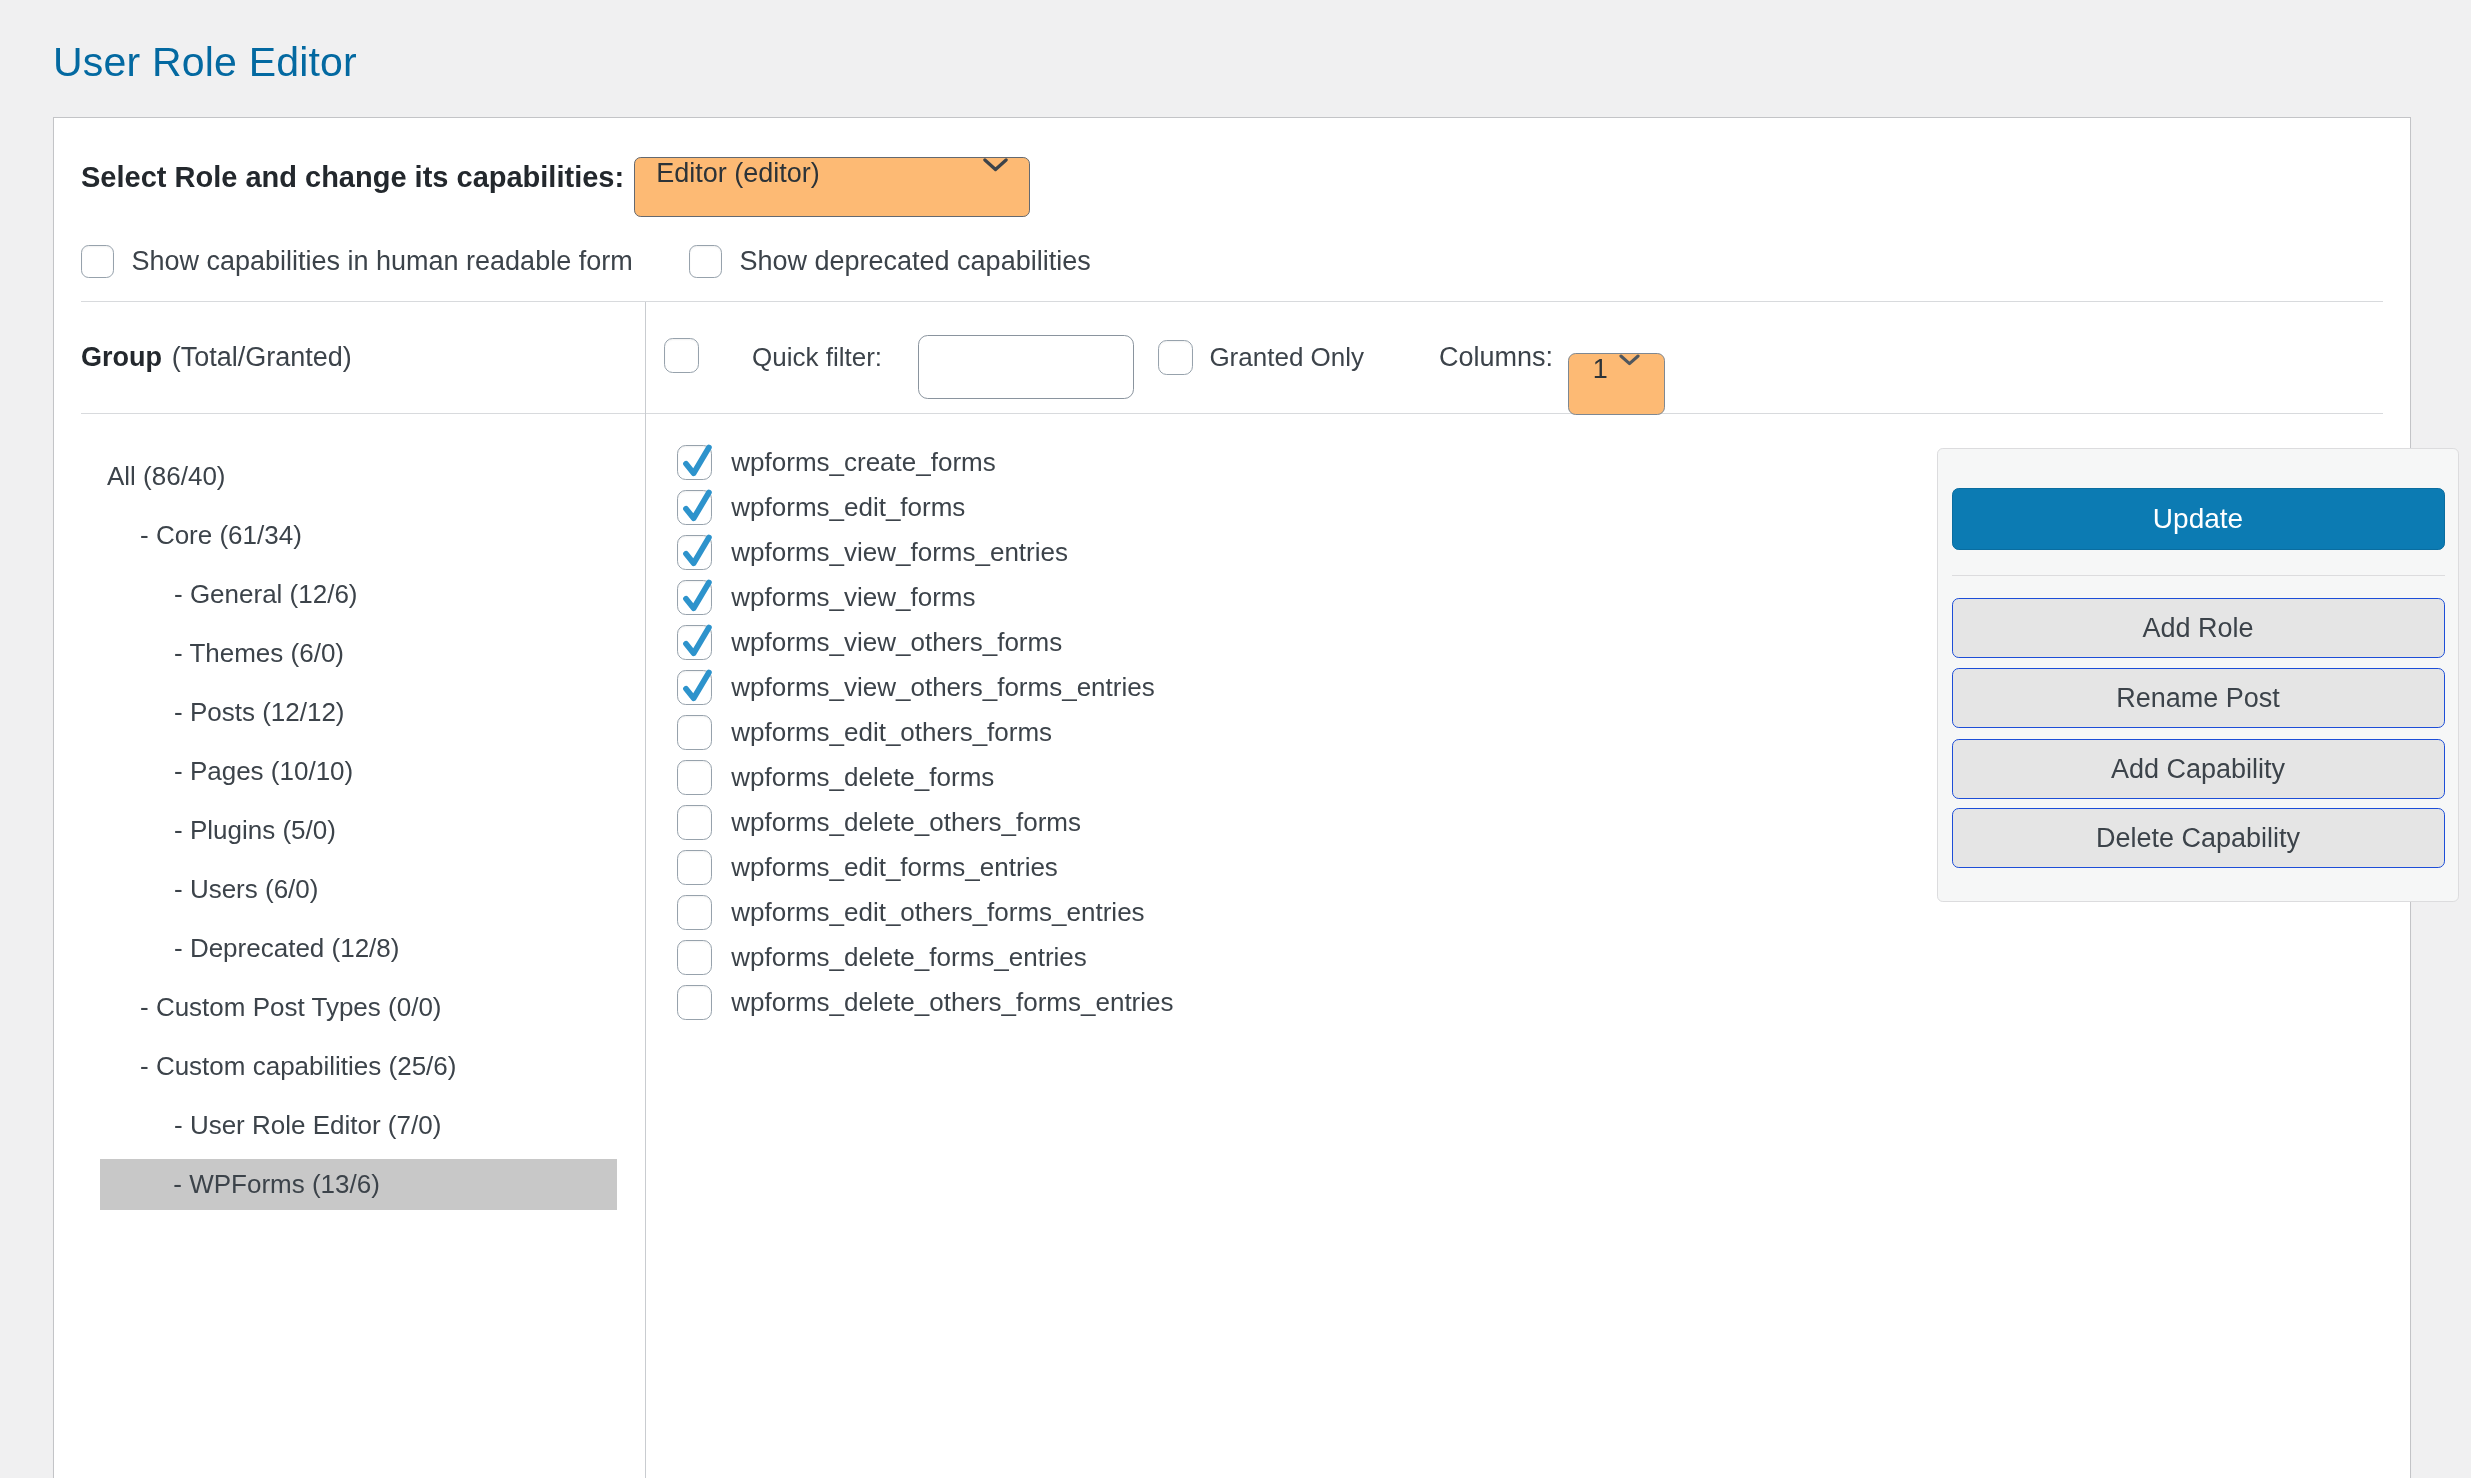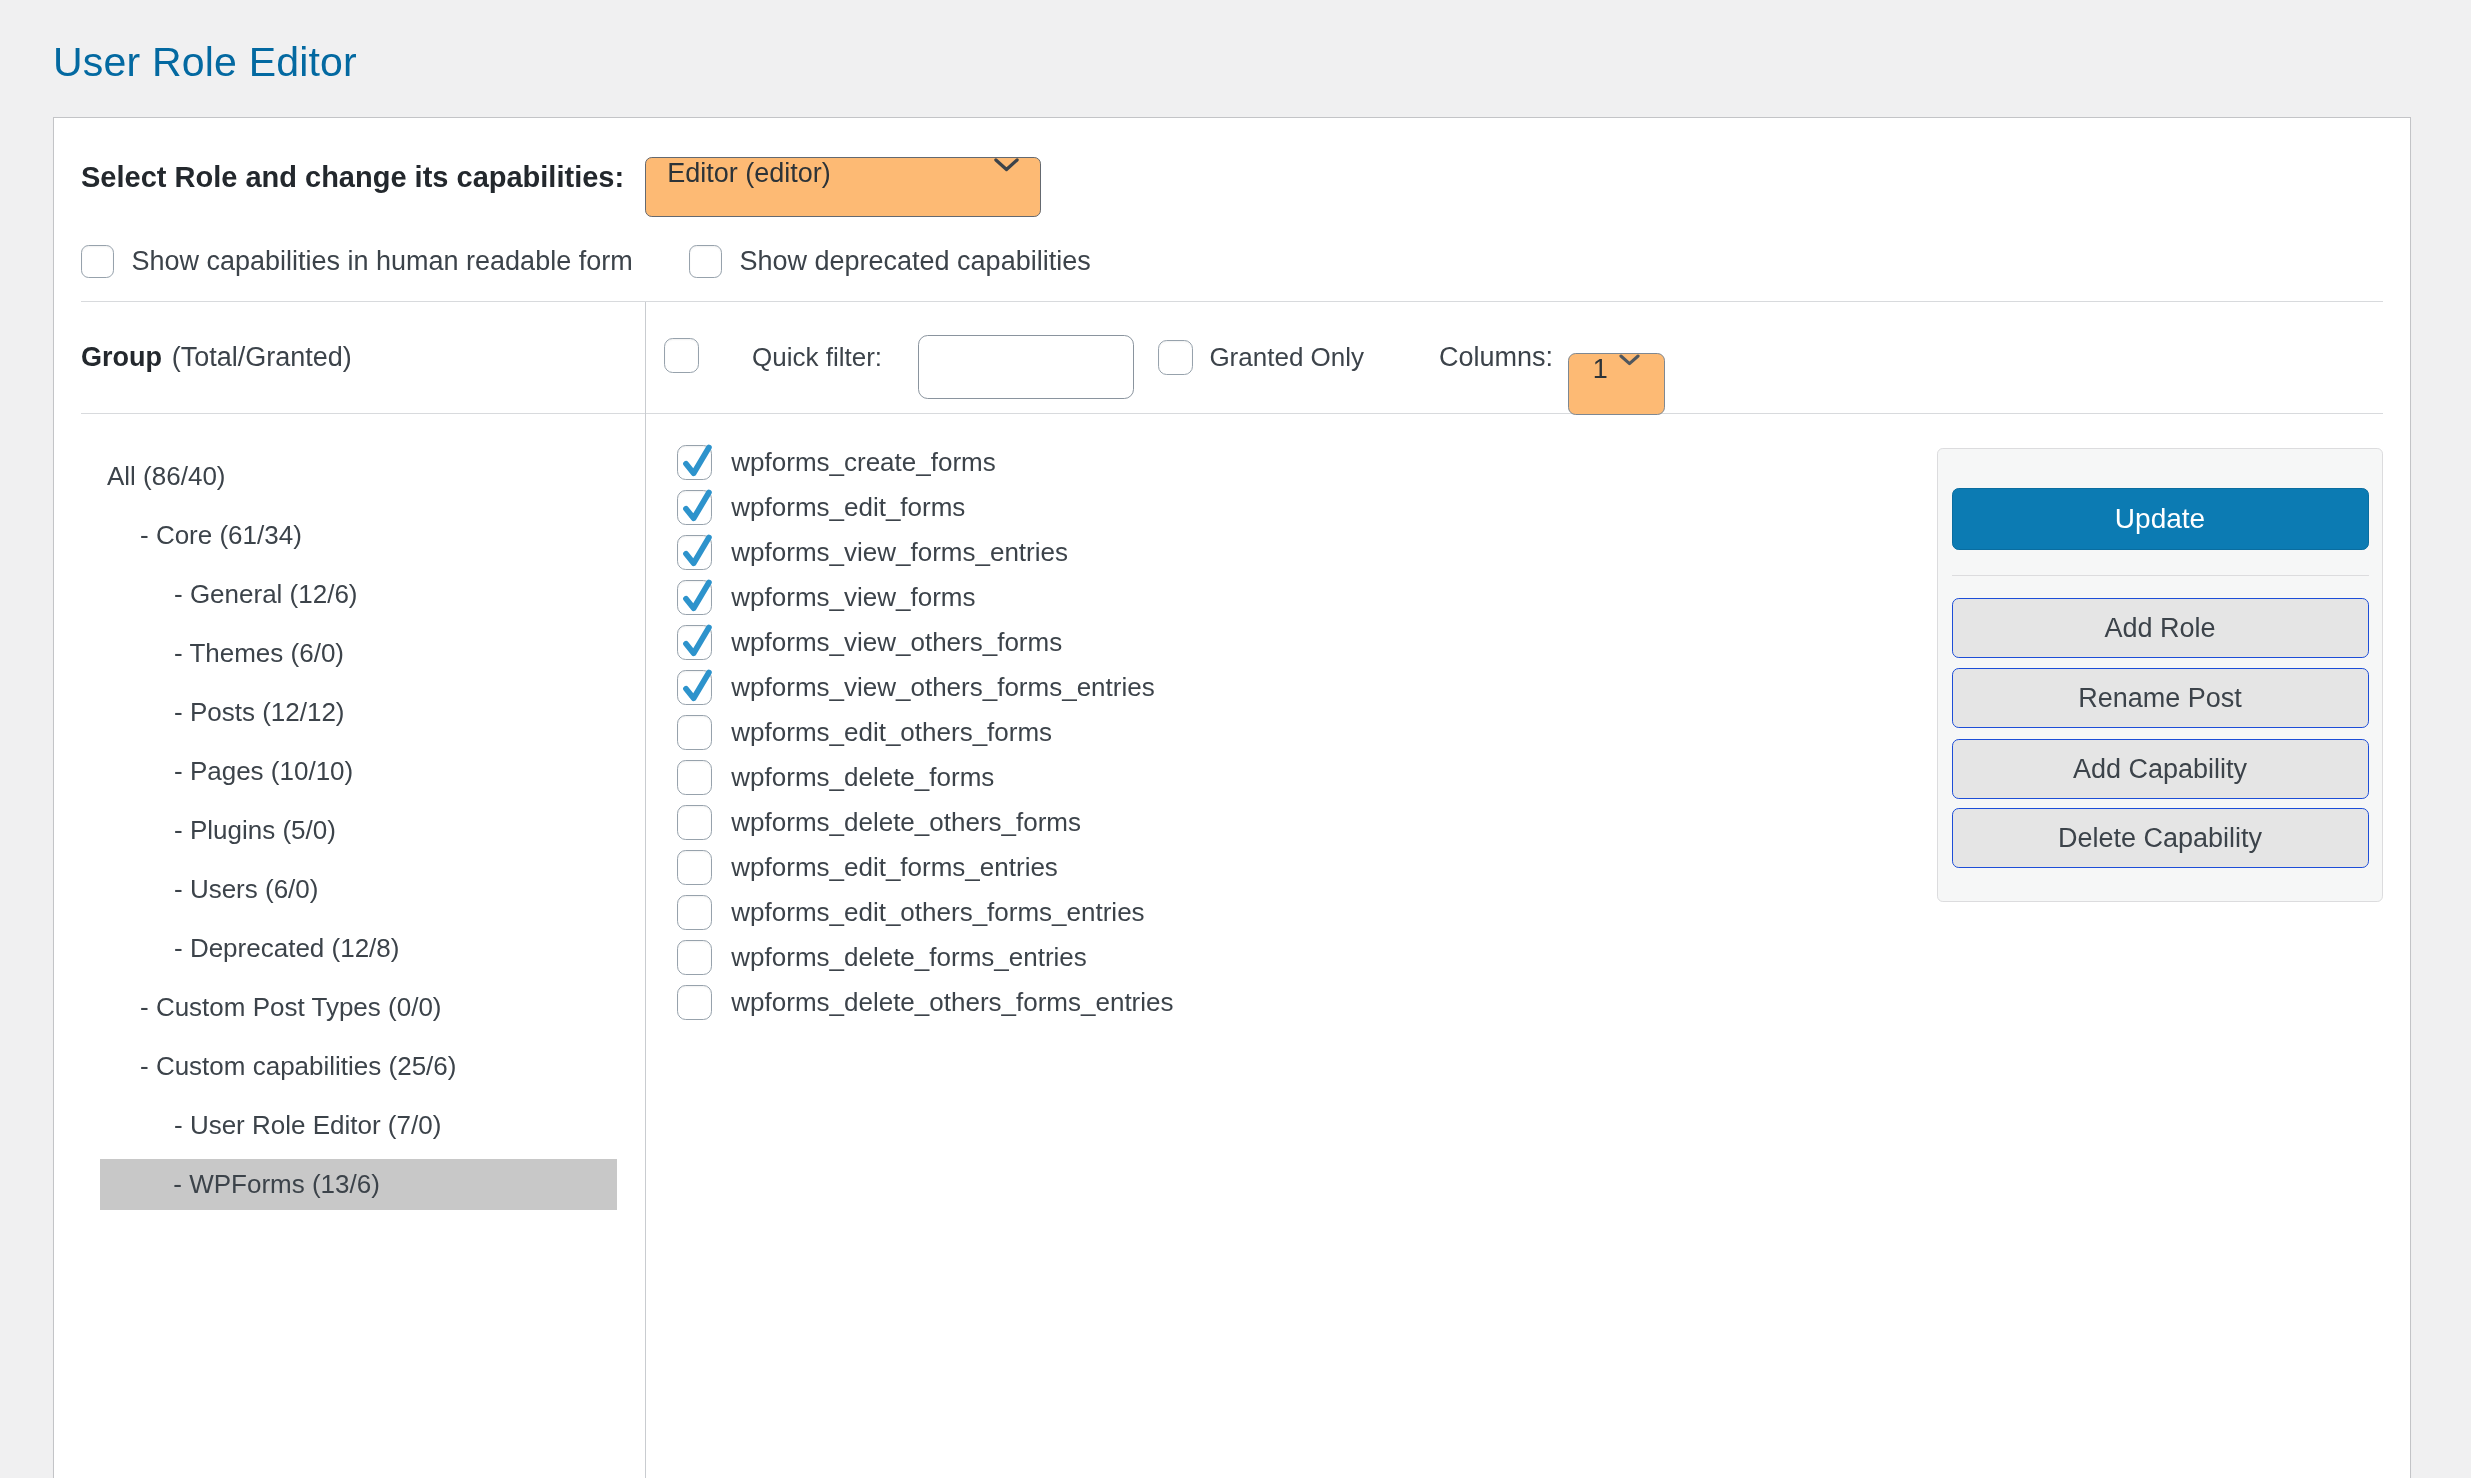--- a/index.html
+++ b/index.html
@@ -15,21 +15,21 @@
     font-size:41px; font-weight:400; color:#0369a1; letter-spacing:0.2px;
   }
   .container {
     position:absolute; left:53px; top:117px; width:2358px; height:1381px;
     background:#fff; border:1px solid #c3c4c7;
     box-shadow:0 1px 1px rgba(0,0,0,.04);
   }
   
   .role-row {
     position:absolute; left:27px; top:29px; height:60px;
-    display:flex; align-items:center; gap:21px;
+    display:flex; align-items:center; gap:10px;
   }
   .role-label { font-size:29px; font-weight:700; color:#23282d; }
   .select {
     background:#fdba74; border:1.9px solid #646970; border-radius:6.8px;
     display:flex; align-items:flex-start; font-size:27px; color:#2c3338;margin-top:20px;
   }
   .role-select { width:396px; height:60px; padding:0 21px; }
   .role-select .chev { margin-left:auto; }
   .opts-row {
     position:absolute; left:27px; top:124px; height:39px;
@@ -88,21 +88,21 @@
   }
   .tree-row.selected.lvl2 { padding-left:73px; }
   
   .caps { position:absolute; left:623px; top:322px; }
   .cap-row {
     height:45px; display:flex; align-items:center; gap:19.3px;
     font-size:26px; color:#3c434a; white-space:nowrap;
   }
   
   .card {
-    position:absolute; left:1883px; top:330px; width:446px; height:454px;
+    position:absolute; left:1883px; top:330px; width:522px; height:454px;
     background:#f6f7f7; border:1px solid #dcdcde; border-radius:5.8px;
   }
   .btn {
     position:absolute; left:13.5px; right:13.5px; height:60px;
     display:flex; align-items:center; justify-content:center;
     font-size:27px; border-radius:6.8px; cursor:pointer;
     font-family:"Liberation Sans","DejaVu Sans",sans-serif;
   }
   .btn-primary {
     top:39px; height:62px; background:#0c7bb3; border:1px solid #0a6da0;

